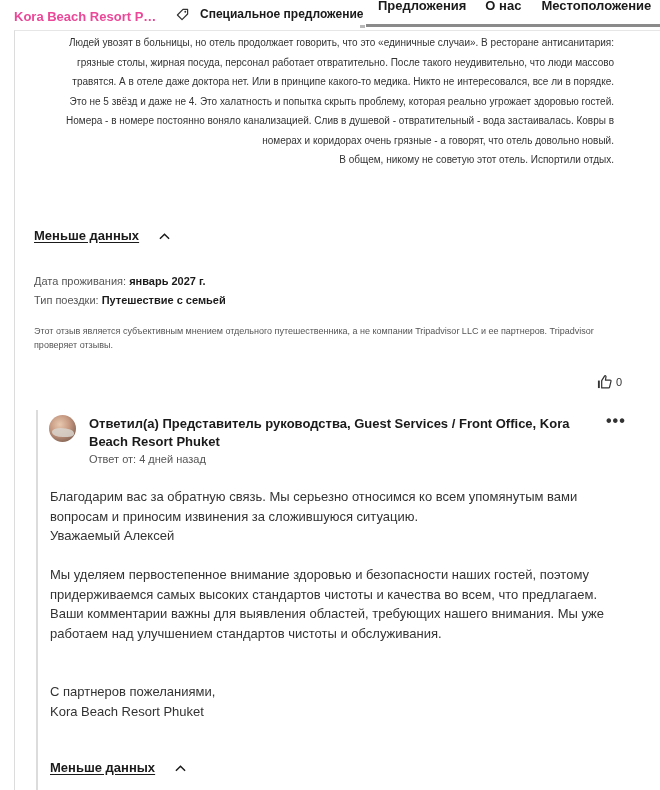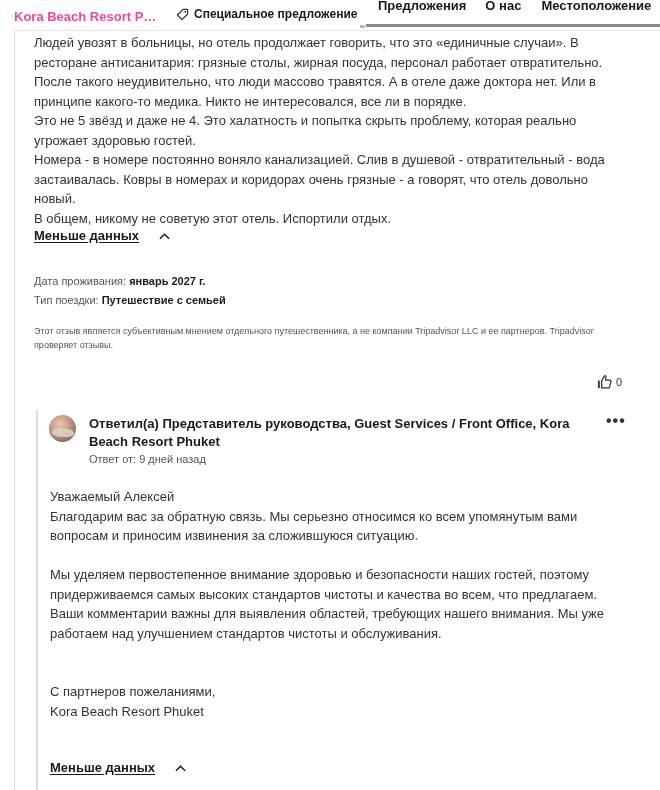--- a/index.html
+++ b/index.html
@@ -10,21 +10,21 @@
     position: absolute; left: 0; top: 0; width: 660px; height: 30px;
     background: #ffffff;
   }
   .hotel-name {
     position: absolute; left: 14px; top: 9px;
     font-size: 13px; font-weight: bold; color: #ec4899;
     white-space: nowrap;
   }
   .special-offer {
     position: absolute; left: 176px; top: 7px;
-    display: flex; align-items: center; gap: 5px;
+    display: flex; align-items: center; gap: 11px;
     font-size: 12px; font-weight: bold; color: #1a1a1a;
   }
   .tag-icon { width: 13px; height: 13px; display: inline-block; }
   .nav {
     position: absolute; left: 378px; top: -2px;
     display: flex; gap: 0; font-size: 13px; font-weight: bold; color: #1a1a1a;
   }
   .nav span { display: inline-block; white-space: nowrap; }
   .nav .n1 { margin-right: 19px; }
   .nav .n2 { margin-right: 20px; }
@@ -37,21 +37,21 @@
     background: #b8b8b8;
   }
 
   .card {
     position: absolute; left: 14px; top: 30px; width: 646px; height: 760px;
     border-left: 1px solid #dcdcdc; border-top: 1px solid #e6e6e6;
   }
 
   .review-body {
     position: absolute; left: 34px; top: 33px; width: 580px;
-    font-size: 13px; line-height: 19.5px; color: #333333;
+    font-size: 10px; line-height: 19.5px; color: #333333; text-align: right;
   }
   .review-body p { margin: 0; }
 
   .less-link {
     display: inline-flex; align-items: center; gap: 20px;
     font-size: 13px; font-weight: bold; color: #1a1a1a;
     text-decoration: underline; text-underline-offset: 2px;
     cursor: pointer;
   }
   .chev-up { width: 11px; height: 8px; display: inline-block; }
@@ -156,26 +156,26 @@
   <svg class="thumb-icon" viewBox="0 0 16 16">
     <rect x="1" y="7" width="2" height="8" fill="#333"></rect>
     <path d="M5 7 L8 2.2 C8.6 1.4 9.8 1.9 9.6 2.9 L9 6.5 L14 6.5 C14.7 6.5 15.1 7.1 14.9 7.8 L13.4 14 C13.3 14.5 12.9 14.8 12.4 14.8 L5 14.8 Z" fill="none" stroke="#333" stroke-width="1.3" stroke-linejoin="round"></path>
   </svg>
   <span>0</span>
 </div>
 
 <div class="response"></div>
 <div class="avatar"></div>
 <div class="resp-title">Ответил(а) Представитель руководства, Guest Services / Front Office, Kora Beach Resort Phuket</div>
-<div class="resp-date">Ответ от: 9 дней назад</div>
+<div class="resp-date">Ответ от: 4 дней назад</div>
 <div class="more-btn">•••</div>
 
 <div class="resp-body">
+  <p>Благодарим вас за обратную связь. Мы серьезно относимся ко всем упомянутым вами вопросам и приносим извинения за сложившуюся ситуацию.</p>
   <p>Уважаемый Алексей</p>
-  <p>Благодарим вас за обратную связь. Мы серьезно относимся ко всем упомянутым вами вопросам и приносим извинения за сложившуюся ситуацию.</p>
   <div class="gap"></div>
   <p>Мы уделяем первостепенное внимание здоровью и безопасности наших гостей, поэтому придерживаемся самых высоких стандартов чистоты и качества во всем, что предлагаем. Ваши комментарии важны для выявления областей, требующих нашего внимания. Мы уже работаем над улучшением стандартов чистоты и обслуживания.</p>
   <div class="gap"></div>
   <div class="gap"></div>
   <p>С партнеров пожеланиями,</p>
   <p>Kora Beach Resort Phuket</p>
 </div>
 
 <span class="less-link resp-less">
   <span>Меньше данных</span>

